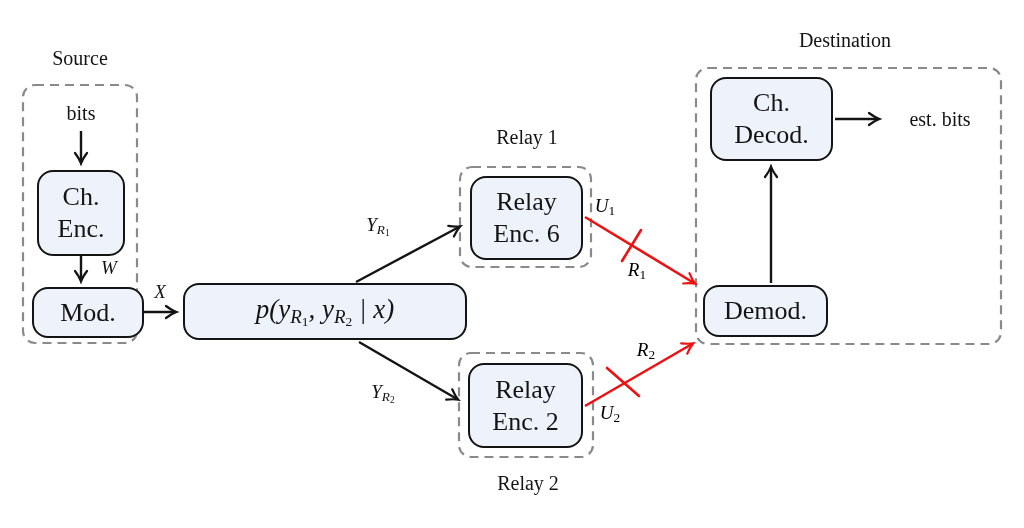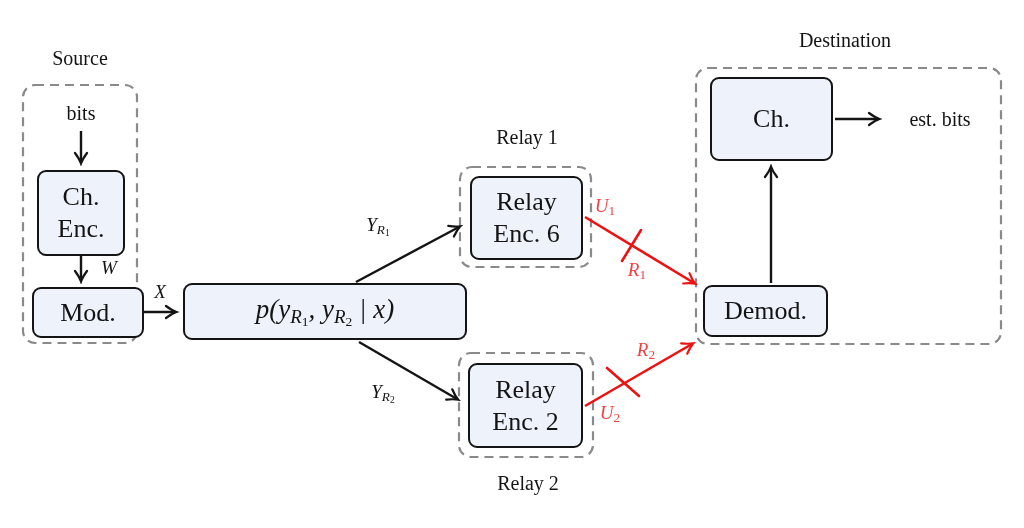--- a/index.html
+++ b/index.html
@@ -3,32 +3,32 @@
 <meta charset="utf-8">
 <style>
   html,body{margin:0;padding:0;background:#ffffff;}
   #stage{
     position:relative;width:1024px;height:528px;background:#ffffff;overflow:hidden;
     font-family:"Liberation Serif","DejaVu Serif",serif;color:#141414;
   }
   #wires{position:absolute;left:0;top:0;}
   .block{
     position:absolute;box-sizing:border-box;background:#eef3fb;
-    border:2.5px solid #141414;border-radius:9px;
+    border:2.5px solid #141414;border-radius:16px;
     display:flex;flex-direction:column;align-items:center;justify-content:center;
     font-size:26px;line-height:1.22;text-align:center;
   }
   .block .bline{white-space:nowrap;}
   .lbl{
     position:absolute;transform:translate(-50%,-50%);
     white-space:nowrap;font-size:20px;
   }
   .math{font-style:italic;font-size:19px;}
   .formula{font-style:italic;font-size:27px;}
-  .red{color:#ef4444;font-family:Liberation Serif, serif;}
+  .red{color:#000000;font-family:Liberation Serif, serif;}
   .m0{}
   .m1{font-size:70%;vertical-align:-0.28em;}
   .m2{font-size:50%;vertical-align:-0.62em;}
 </style>
 </head>
 <body>
 
 <div id="stage">
 
   <svg id="wires" width="1024" height="528" viewBox="0 0 1024 528">
@@ -78,20 +78,21 @@
     <div class="bline">Enc. 6</div>
   </div>
 
   <div class="block" style="left:468px;top:363px;width:115px;height:85px">
     <div class="bline">Relay</div>
     <div class="bline">Enc. 2</div>
   </div>
 
   <div class="block" style="left:710px;top:77px;width:123px;height:84px">
     <div class="bline">Ch.</div>
+    <div class="bline">Decod.</div>
   </div>
 
   <div class="block" style="left:703px;top:285px;width:125px;height:52px">
     <div class="bline">Demod.</div>
   </div>
 
   <div class="lbl" style="left:80px;top:58px">Source</div>
   <div class="lbl" style="left:81px;top:113px">bits</div>
   <div class="lbl" style="left:527px;top:137px">Relay 1</div>
   <div class="lbl" style="left:528px;top:483px">Relay 2</div>

